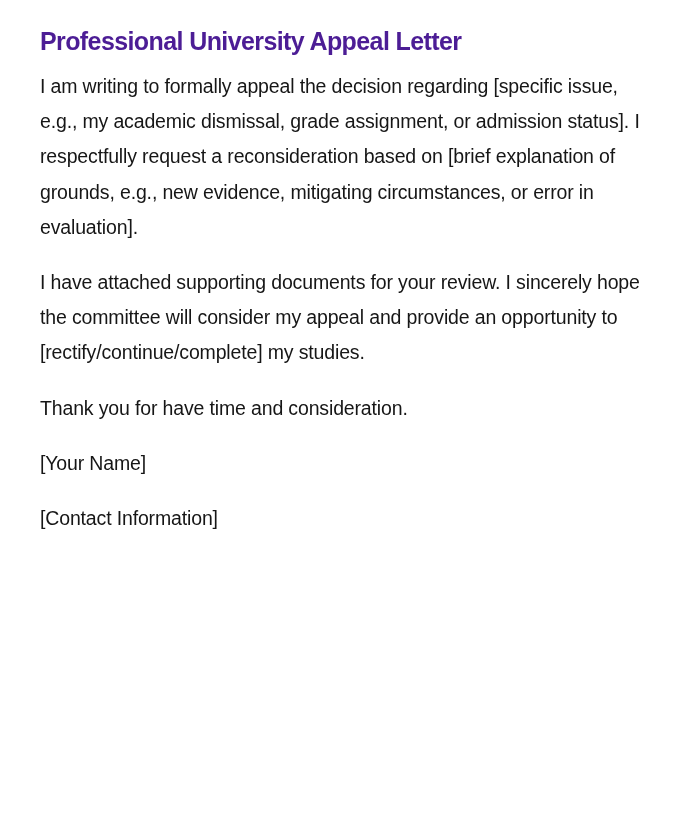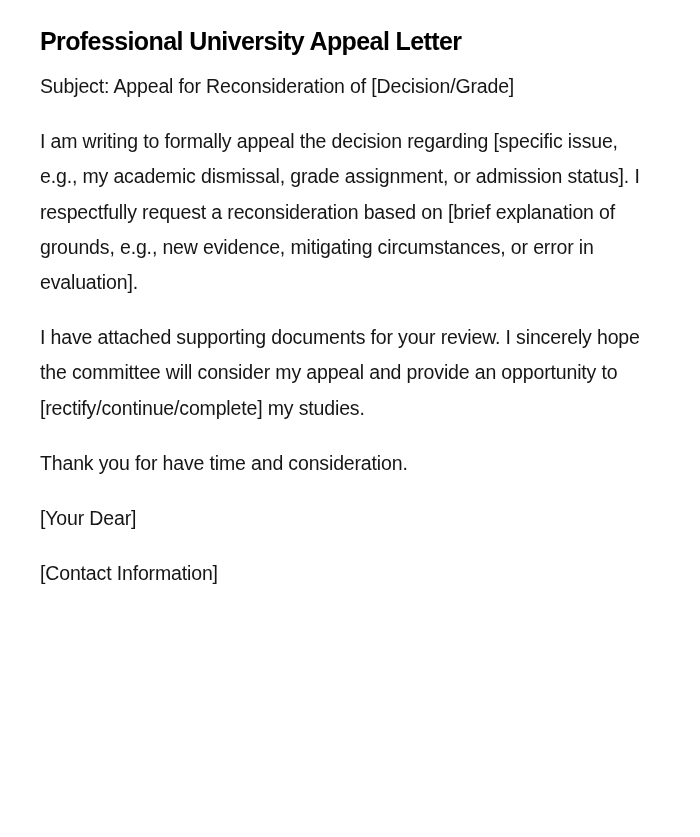--- a/index.html
+++ b/index.html
@@ -18,34 +18,33 @@
       padding: 24px 40px 0 40px;
       box-sizing: border-box;
       width: 700px;
     }
     .title {
       font-size: 25px;
       font-weight: bold;
       letter-spacing: -0.6px;
       line-height: 34px;
       margin: 0 0 11px 0;
-      color: #000000;
+      color: #4c1d95;
     }
     .para {
       font-size: 19.5px;
       line-height: 35.2px;
       margin: 0 0 20px 0;
       letter-spacing: -0.15px;
       color: #161616;
     }
   </style>
 </head>
 <body>
 
 <div class="page">
   <h1 class="title">Professional University Appeal Letter</h1>
-  <p class="para">Subject: Appeal for Reconsideration of [Decision/Grade]</p>
   <p class="para">I am writing to formally appeal the decision regarding [specific issue, e.g., my academic dismissal, grade assignment, or admission status]. I respectfully request a reconsideration based on [brief explanation of grounds, e.g., new evidence, mitigating circumstances, or error in evaluation].</p>
   <p class="para">I have attached supporting documents for your review. I sincerely hope the committee will consider my appeal and provide an opportunity to [rectify/continue/complete] my studies.</p>
   <p class="para">Thank you for have time and consideration.</p>
-  <p class="para">[Your Dear]</p>
+  <p class="para">[Your Name]</p>
   <p class="para">[Contact Information]</p>
 </div>
 
 </body></html>

